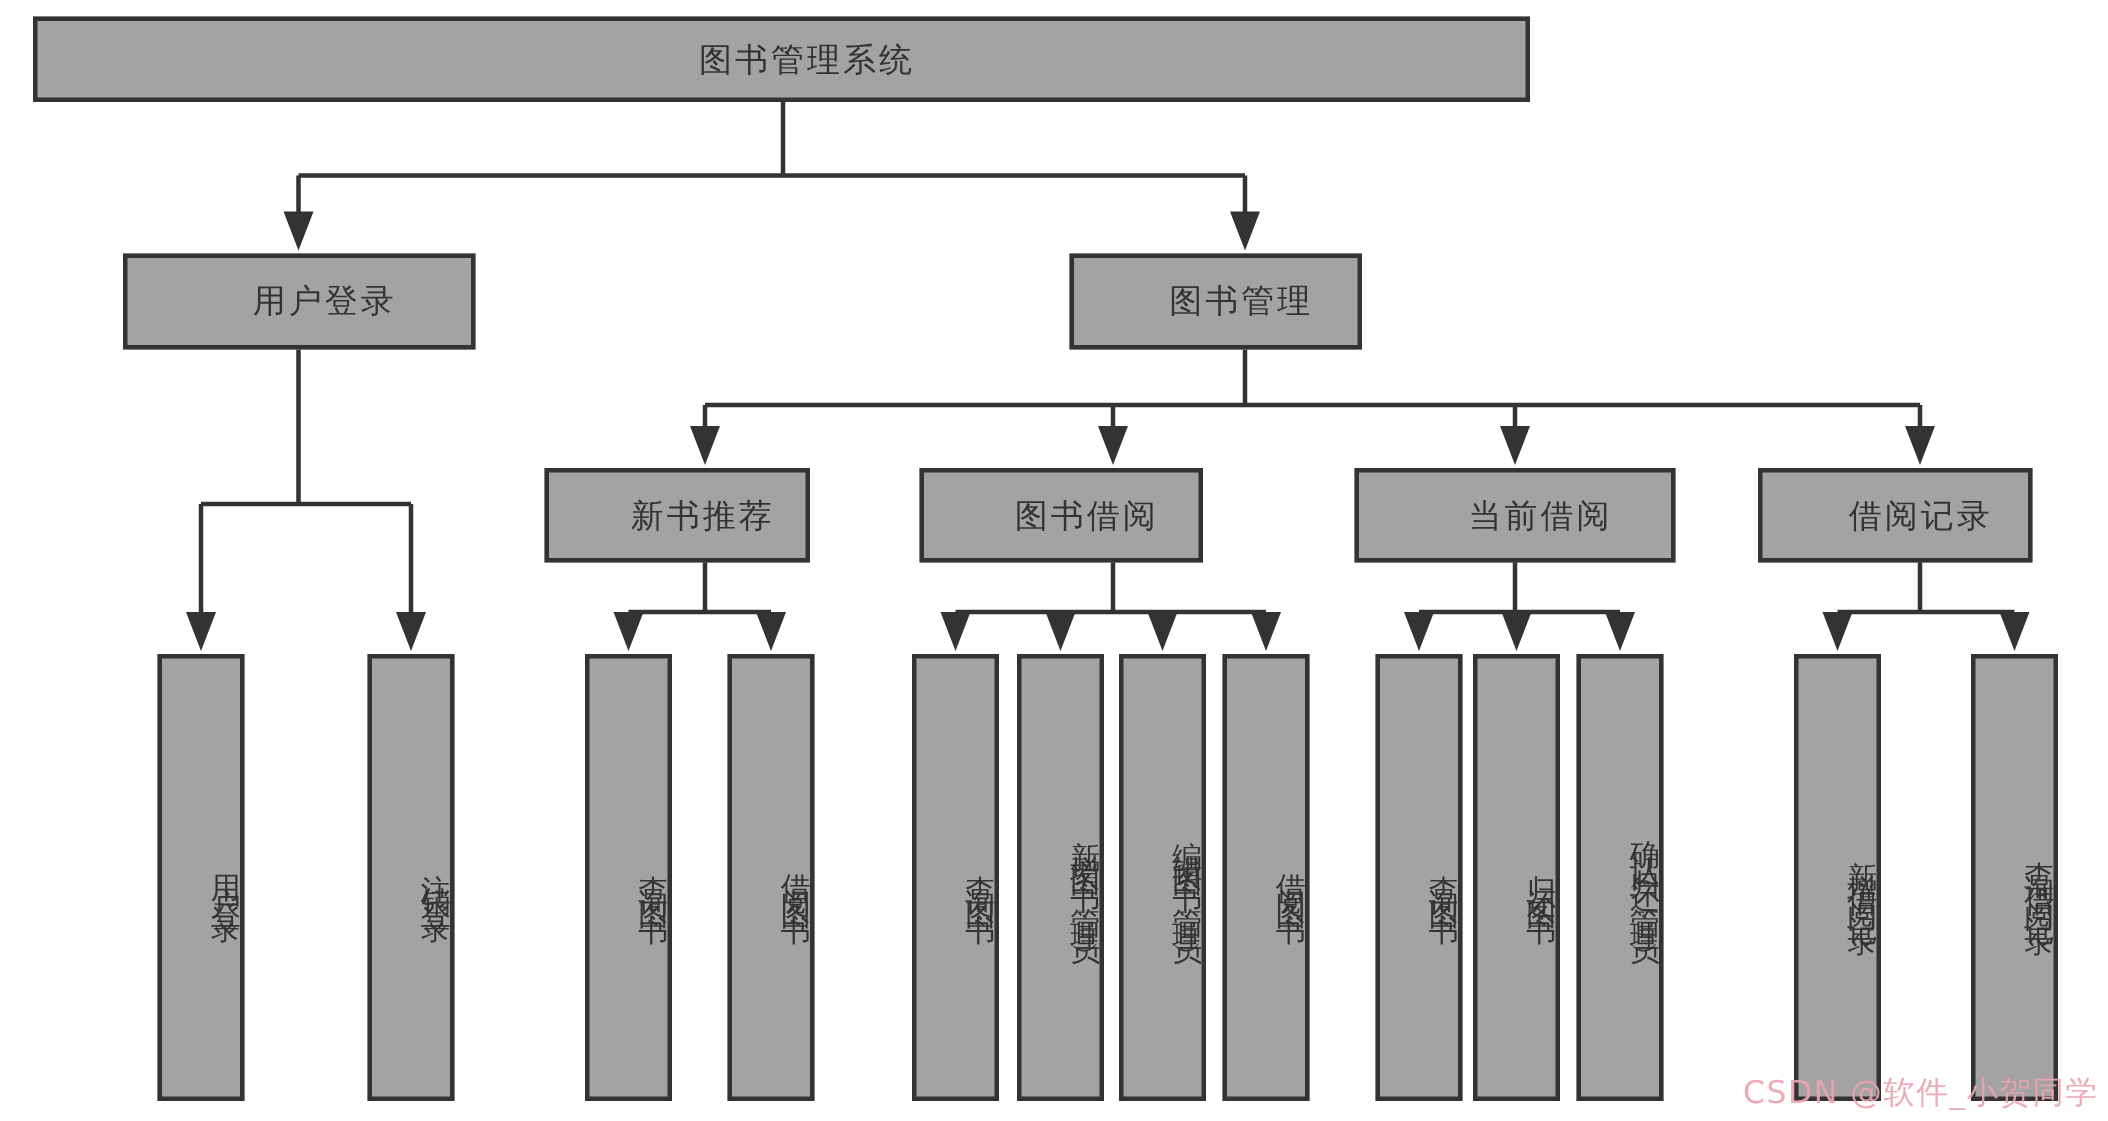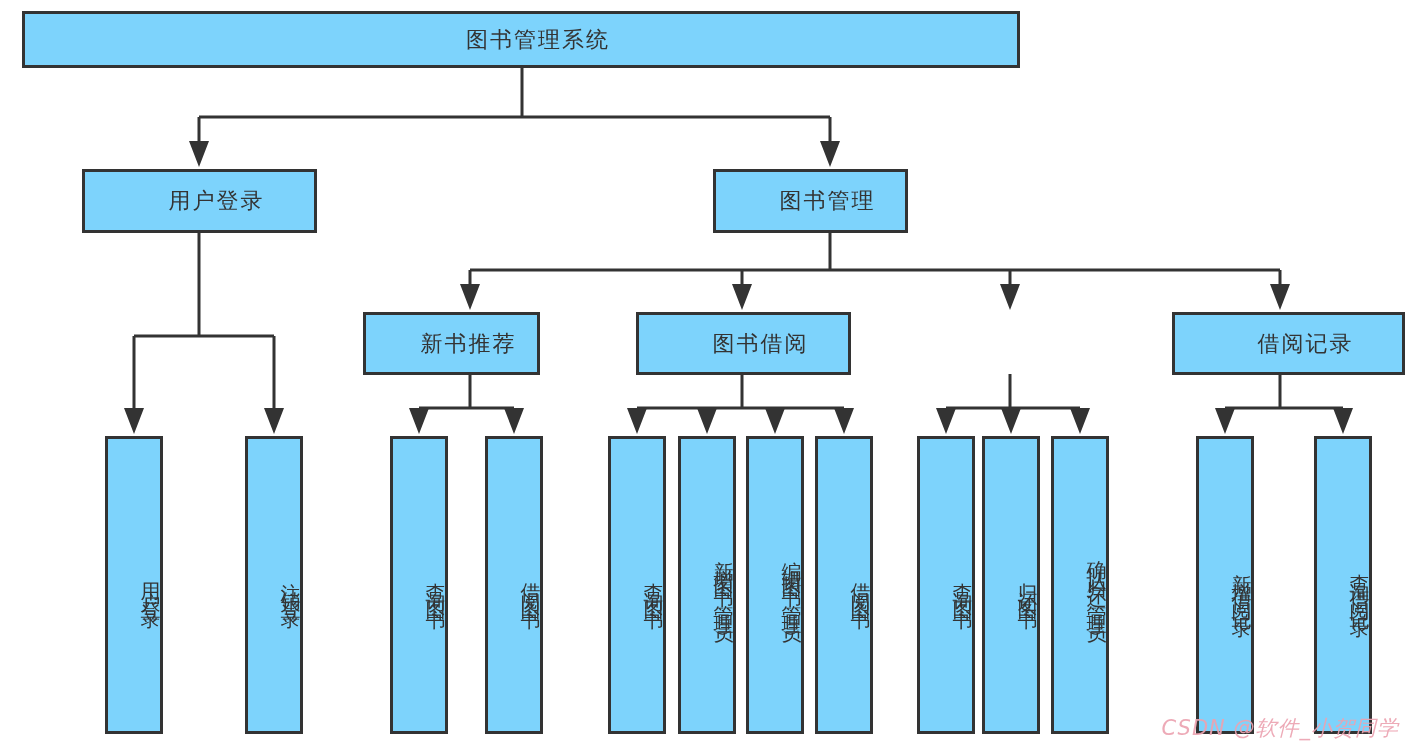--- a/index.html
+++ b/index.html
@@ -19,21 +19,21 @@
   svg.edges {
     position: absolute;
     left: 0;
     top: 0;
     width: 1405px;
     height: 747px;
   }
   .node {
     position: absolute;
     box-sizing: border-box;
-    background: #7dd3fc;
+    background: #a3a3a3;
     border: 3px solid #333333;
     display: flex;
     align-items: center;
     justify-content: center;
     font-size: 22px;
     letter-spacing: 2px;
     white-space: nowrap;
     z-index: 2;
     padding-left: 34px;
   }
@@ -48,21 +48,20 @@
   .watermark {
     position: absolute;
     right: 6px;
     top: 714px;
     z-index: 5;
     font-size: 21px;
     letter-spacing: 1px;
     color: #eca3b1;
     opacity: 0.92;
     white-space: nowrap;
-    font-style: italic;
   }
 </style>
 </head>
 <body>
 
 <div class="canvas">
 
   <svg class="edges" viewBox="0 0 1405 747" aria-hidden="true">
     <path fill="none" stroke="#333333" stroke-width="3" d="
       M522 68 V117 M199 117 H830 M199 117 V144 M830 117 V144
@@ -93,22 +92,23 @@
       M1215 408 L1235 408 L1225 434 Z
       M1333 408 L1353 408 L1343 434 Z"></path>
   </svg>
 
   <div class="node" style="left:22px; top:11px; width:998px; height:57px;">图书管理系统</div>
 
   <div class="node" style="left:82px; top:169px; width:235px; height:64px;">用户登录</div>
   <div class="node" style="left:713px; top:169px; width:195px; height:64px;">图书管理</div>
 
   <div class="node" style="left:363px; top:312px; width:177px; height:63px;">新书推荐</div>
-  <div class="node" style="left:636px; top:312px; width:215px; height:63px;">图书借阅</div>
-  <div class="node" style="left:1172px; top:312px; width:233px; height:63px;">借阅记录</div>
+  <div class="node" style="left:613px; top:312px; width:189px; height:63px;">图书借阅</div>
+  <div class="node" style="left:903px; top:312px; width:214px; height:63px;">当前借阅</div>
+  <div class="node" style="left:1172px; top:312px; width:183px; height:63px;">借阅记录</div>
 
   <div class="node leaf" style="left:105px; top:436px; width:58px; height:298px;">用户登录</div>
   <div class="node leaf" style="left:245px; top:436px; width:58px; height:298px;">注销登录</div>
 
   <div class="node leaf" style="left:390px; top:436px; width:58px; height:298px;">查询图书</div>
   <div class="node leaf" style="left:485px; top:436px; width:58px; height:298px;">借阅图书</div>
 
   <div class="node leaf" style="left:608px; top:436px; width:58px; height:298px;">查询图书</div>
   <div class="node leaf" style="left:678px; top:436px; width:58px; height:298px;">新增图书（管理员）</div>
   <div class="node leaf" style="left:746px; top:436px; width:58px; height:298px;">编辑图书（管理员）</div>

